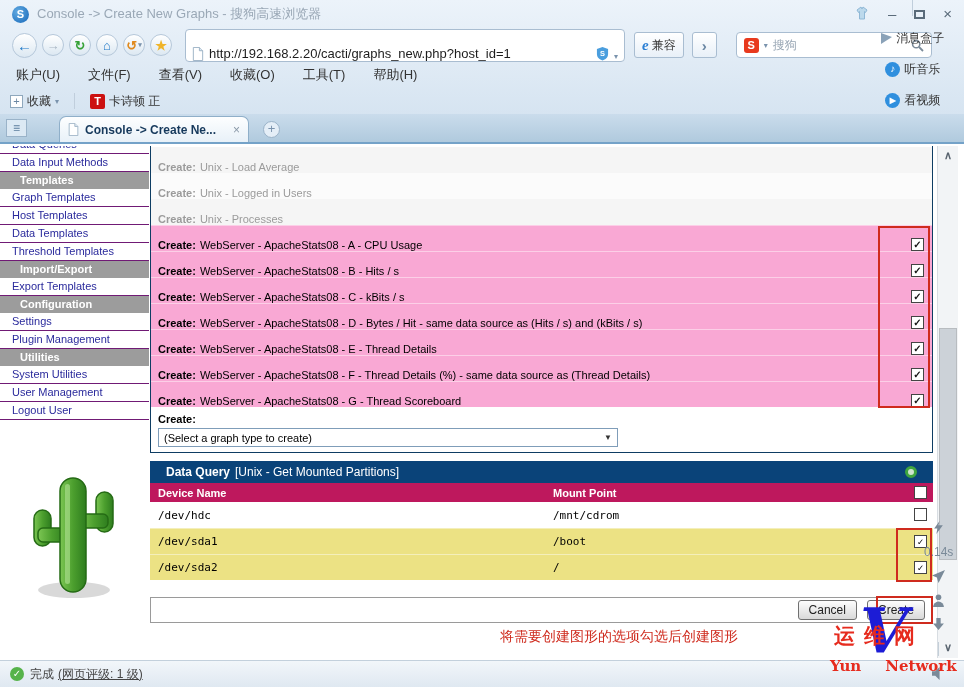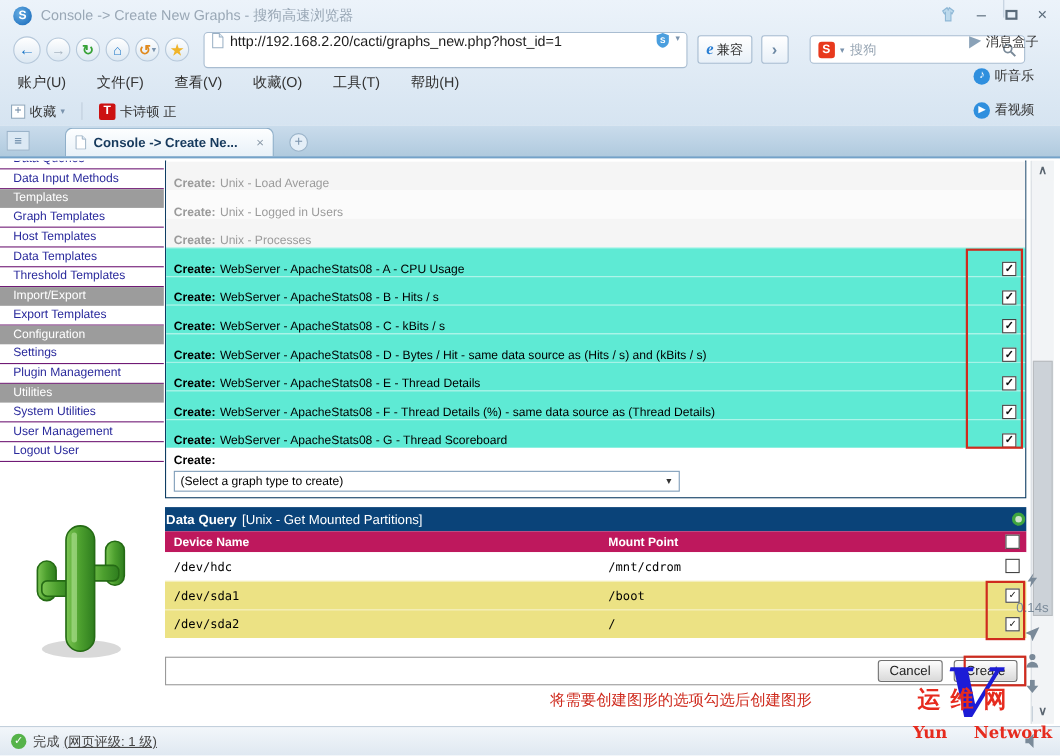--- a/index.html
+++ b/index.html
@@ -14,21 +14,21 @@
   .win-title{color:#9aa8b6;font-size:13px;}
   .win-controls{margin-left:auto;display:flex;align-items:center;gap:18px;color:#5a6b7a;}
   .wc{font-size:15px;line-height:14px;cursor:default;}
   .max-box{width:11px;height:9px;border:2px solid #5a6b7a;display:inline-block;}
 
   .navbar{position:absolute;top:28px;left:0;right:0;height:34px;display:flex;align-items:center;gap:5px;padding-left:12px;}
   .navbtn{width:25px;height:25px;border-radius:50%;background:linear-gradient(#ffffff,#dce8f2);border:1px solid #b6c8da;display:flex;align-items:center;justify-content:center;font-weight:bold;font-size:15px;}
   .navbtn.small{width:22px;height:22px;font-size:13px;}
   .g-back{color:#1e78c8;} .g-fwd{color:#a9b6c3;} .g-refresh{color:#37a237;} .g-home{color:#1e78c8;} .g-undo{color:#e08a1e;} .g-star{color:#f0b429;}
   .mini-caret{font-size:7px;color:#7a93ad;margin-left:1px;}
-  .addr{width:440px;height:33px;background:#fff;border:1px solid #a9bdd1;border-radius:4px;display:flex;align-items:flex-start;padding:0 6px;gap:5px;margin-left:8px;}
+  .addr{width:440px;height:33px;background:#fff;border:1px solid #a9bdd1;border-radius:4px;display:flex;align-items:flex-end;padding:0 6px;gap:5px;margin-left:8px;}
   .url{font-size:13px;color:#1d1d1d;flex:1;white-space:nowrap;overflow:hidden;}
   .compat{height:26px;border:1px solid #a9bdd1;background:linear-gradient(#ffffff,#e8f0f8);border-radius:3px;display:flex;align-items:center;gap:3px;padding:0 7px;font-size:12px;color:#333;margin-left:4px;}
   .e-icon{color:#2a7fd4;font-weight:bold;font-style:italic;font-family:"Liberation Serif",serif;font-size:15px;}
   .gobtn{width:25px;height:26px;border:1px solid #a9bdd1;background:linear-gradient(#ffffff,#e8f0f8);border-radius:3px;margin-left:3px;display:flex;align-items:center;justify-content:center;color:#6b87a3;font-size:15px;font-weight:bold;}
   .search{margin-left:14px;width:196px;height:26px;background:#fff;border:1px solid #a9bdd1;border-radius:4px;display:flex;align-items:center;padding:0 7px;gap:5px;}
   .s-logo{width:15px;height:15px;background:#e8391d;border-radius:3px;color:#fff;font-weight:bold;font-size:11px;line-height:15px;text-align:center;flex:0 0 auto;}
   .search-text{color:#98a6b4;font-size:12px;flex:1;}
 
   .menubar{position:absolute;top:62px;left:0;right:0;height:26px;display:flex;align-items:center;gap:28px;padding-left:16px;font-size:13px;color:#333;}
   .menu-item{cursor:default;}
@@ -57,38 +57,38 @@
   .tab{width:190px;height:26px;background:linear-gradient(#fdfeff,#e8f1f8);border:1px solid #8fafc9;border-bottom:none;border-radius:7px 7px 0 0;display:flex;align-items:center;gap:6px;padding:0 8px;font-size:12px;font-weight:bold;color:#16395c;margin-left:32px;}
   .tab-close{margin-left:auto;color:#8a99a8;font-weight:normal;font-size:12px;}
   .newtab{width:17px;height:17px;border-radius:50%;background:#e4eef7;border:1px solid #9ab3c9;color:#7a93ad;line-height:14px;text-align:center;margin:0 0 4px 14px;font-size:13px;}
 
   
   .main{position:absolute;top:146px;left:0;width:964px;height:514px;background:#fff;overflow:hidden;}
 
   .sidebar{position:absolute;left:0;top:0;width:149px;height:514px;background:#fff;overflow:hidden;}
   .sb-menu{margin-top:-10px;}
   .sb-item{height:18px;line-height:17px;padding-left:12px;font-size:11px;color:#2a2a9c;border-bottom:1px solid #701a75;cursor:pointer;}
-  .sb-header{height:17px;line-height:17px;padding-left:12px;font-size:11px;font-weight:normal;color:#fff;background:#9c9c9c;}
+  .sb-header{height:17px;line-height:17px;padding-left:20px;font-size:11px;font-weight:bold;color:#fff;background:#9c9c9c;}
   .cactus{position:absolute;left:18px;top:316px;}
 
   .box1{position:absolute;left:150px;top:-2px;width:783px;height:309px;border:1px solid #0e3d63;background:#fff;padding-top:2px;}
   .crow{height:26px;display:flex;align-items:flex-end;padding-left:7px;font-size:11px;}
   .crow.muted{color:#9b9b9b;}
   .crow.muted:nth-child(odd){background:#f5f5f5;}
   .crow.muted:nth-child(even){background:#fbfbfb;}
-  .crow.selected{background:#5eead4;color:#000;border-top:1px solid rgba(255,255,255,.45);}
+  .crow.selected{background:#f9a8d4;color:#000;border-top:1px solid rgba(255,255,255,.45);}
   .crow-prefix{font-weight:bold;margin-right:4px;}
   .cb{width:13px;height:13px;background:#fff;border:1px solid #444;font-size:10px;line-height:11px;text-align:center;color:#111;font-weight:bold;flex:0 0 auto;}
   .crow .cb{margin-left:auto;margin-right:8px;}
   .create-label{font-weight:bold;font-size:11px;margin:6px 0 3px 7px;color:#000;}
   .gselect{margin-left:7px;width:460px;height:19px;border:1px solid #7f9db9;background:#fff;font-size:11px;display:flex;align-items:center;justify-content:space-between;padding:0 5px;color:#000;}
   .sel-caret{font-size:8px;color:#333;}
 
   .dq{position:absolute;left:150px;top:315px;width:783px;}
-  .dq-header{height:22px;background:#0a4379;color:#fff;display:flex;align-items:center;padding:0 1px;font-size:12px;}
+  .dq-header{height:22px;background:#0a4379;color:#fff;display:flex;align-items:center;padding:0 16px;font-size:12px;}
   .dq-title{font-weight:bold;}
   .dq-sub{margin-left:5px;}
   .green-ring{margin-left:auto;width:12px;height:12px;border:3px solid #3fa53f;border-radius:50%;background:#cfe3cf;}
   .dq-cols{height:19px;background:#be185d;color:#fff;font-weight:bold;font-size:11px;display:flex;align-items:center;padding-left:8px;position:relative;}
   .dq-col-mount{position:absolute;left:403px;}
   .dq-cols .cb{position:absolute;right:6px;top:3px;}
   .dqrow{height:26px;display:flex;align-items:center;padding-left:8px;font-size:11px;position:relative;font-family:"DejaVu Sans Mono",monospace;background:#fff;}
   .dqrow.sel{background:#ece284;border-top:1px solid rgba(255,255,255,.45);}
   .dq-mnt{position:absolute;left:403px;}
   .dqrow .cb{position:absolute;right:6px;top:6px;}

